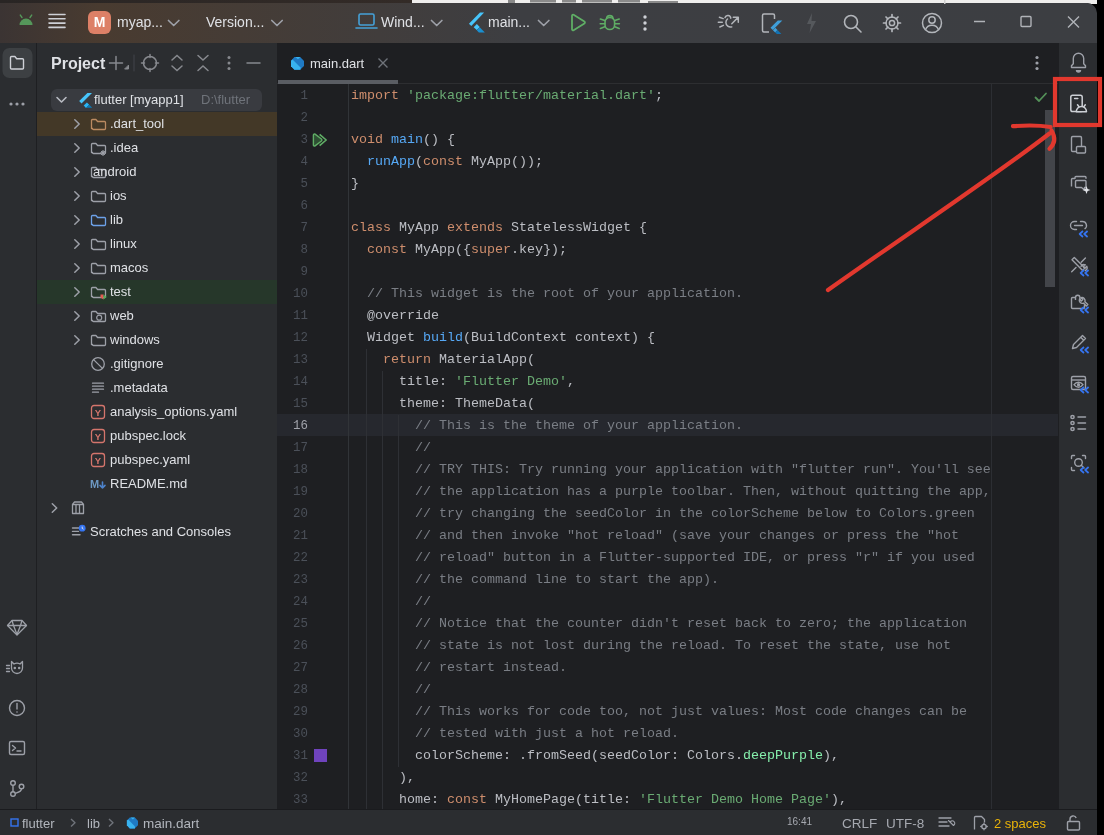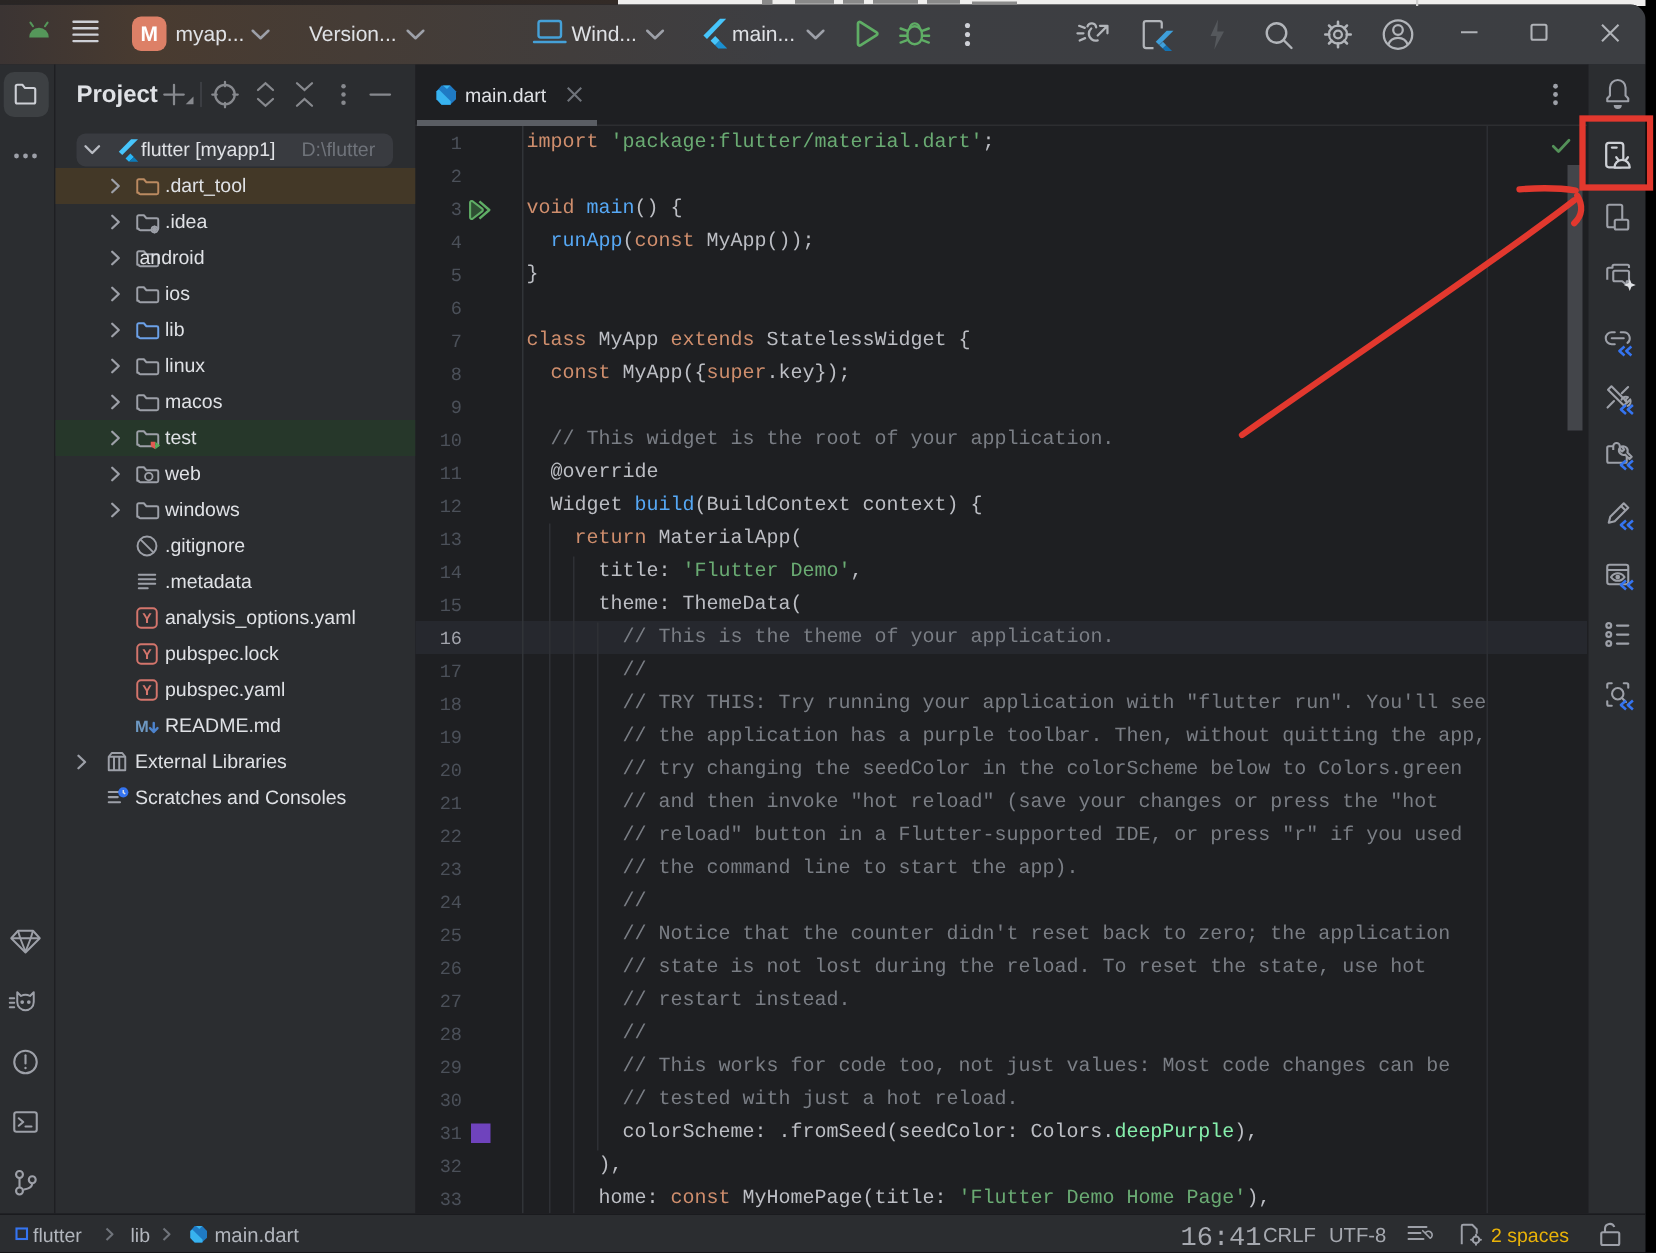--- a/index.html
+++ b/index.html
@@ -327,23 +327,20 @@
           <span class="lbl" style="left:73px;">analysis_options.yaml</span>
         </div>
       <div class="trow" style="top:336px">
           <span class="lbl" style="left:73px;">pubspec.lock</span>
         </div>
       <div class="trow" style="top:360px">
           <span class="lbl" style="left:73px;">pubspec.yaml</span>
         </div>
       <div class="trow" style="top:384px">
           <span class="lbl" style="left:73px;">README.md</span>
-        </div>
-      <div class="trow" style="top:408px">
-          <span class="lbl" style="left:53px;">External Libraries</span>
         </div>
       <div class="trow" style="top:432px">
           <span class="lbl" style="left:53px;">Scratches and Consoles</span>
         </div>
     </div>
   </div>
   <div class="abs" id="editor">
 
     <div class="abs" style="left:0;top:371px;width:781px;height:22px;background:#26282e;"></div>
 
@@ -554,21 +551,21 @@
       </g>
 
       <g stroke="#9da0a8" stroke-width="1.4" fill="none" stroke-linejoin="round">
         <rect x="1067.5" y="11.5" width="12" height="8.5" rx="1"></rect>
         <path d="M1070 11.5V9a3.2 3.2 0 0 1 6.2-1"></path>
       </g>
     </svg>
     <div class="abs" style="left:22px;top:6px;font-size:13px;color:#b2b6bd;">flutter</div>
     <div class="abs" style="left:87px;top:6px;font-size:13px;color:#b2b6bd;">lib</div>
     <div class="abs" style="left:143px;top:6px;font-size:13.5px;color:#b2b6bd;">main.dart</div>
-    <div class="abs" style="left:787px;top:5.5px;font-size:18px;color:#a6a9b0;font-family:Liberation Mono, monospace;">16:41</div>
+    <div class="abs" style="left:787px;top:5.5px;font-size:10px;color:#a6a9b0;">16:41</div>
     <div class="abs" style="left:842px;top:5.5px;font-size:13.5px;color:#a6a9b0;">CRLF</div>
     <div class="abs" style="left:886px;top:5.5px;font-size:13.5px;color:#a6a9b0;">UTF-8</div>
     <div class="abs" style="left:994px;top:5.5px;font-size:13px;color:#eab308;">2 spaces</div>
   </div>
 </div>
 <svg class="abs" id="annot" width="1104" height="835" viewBox="0 0 1104 835" style="left:0;top:0;pointer-events:none">
 
   <rect x="944" y="0" width="1.5" height="4" fill="#cfcfcf"></rect>
     <g fill="#8a8a8a">
     <rect x="508" y="0" width="7" height="3"></rect>

